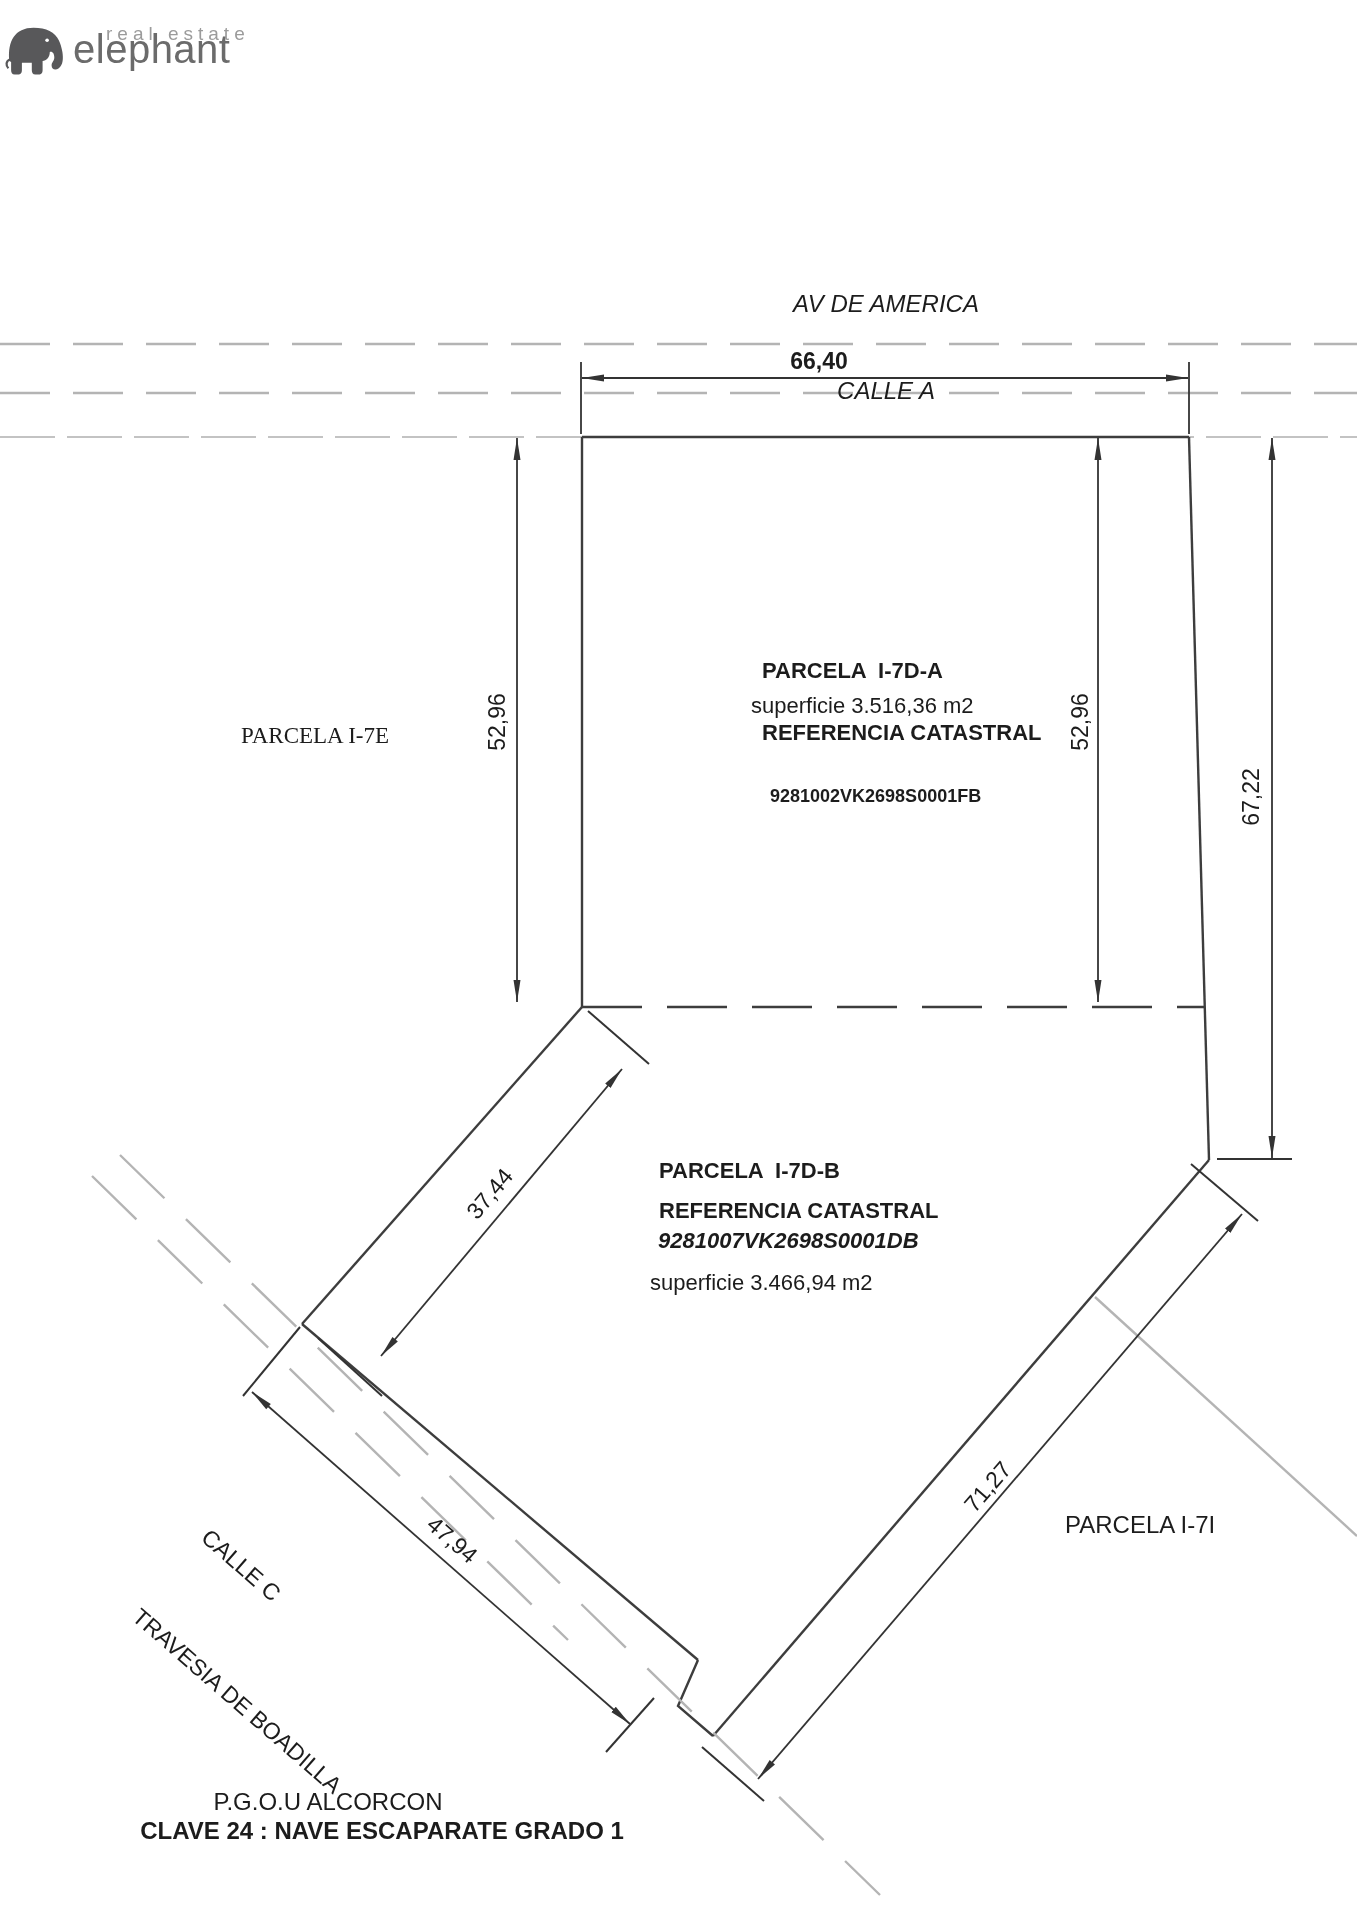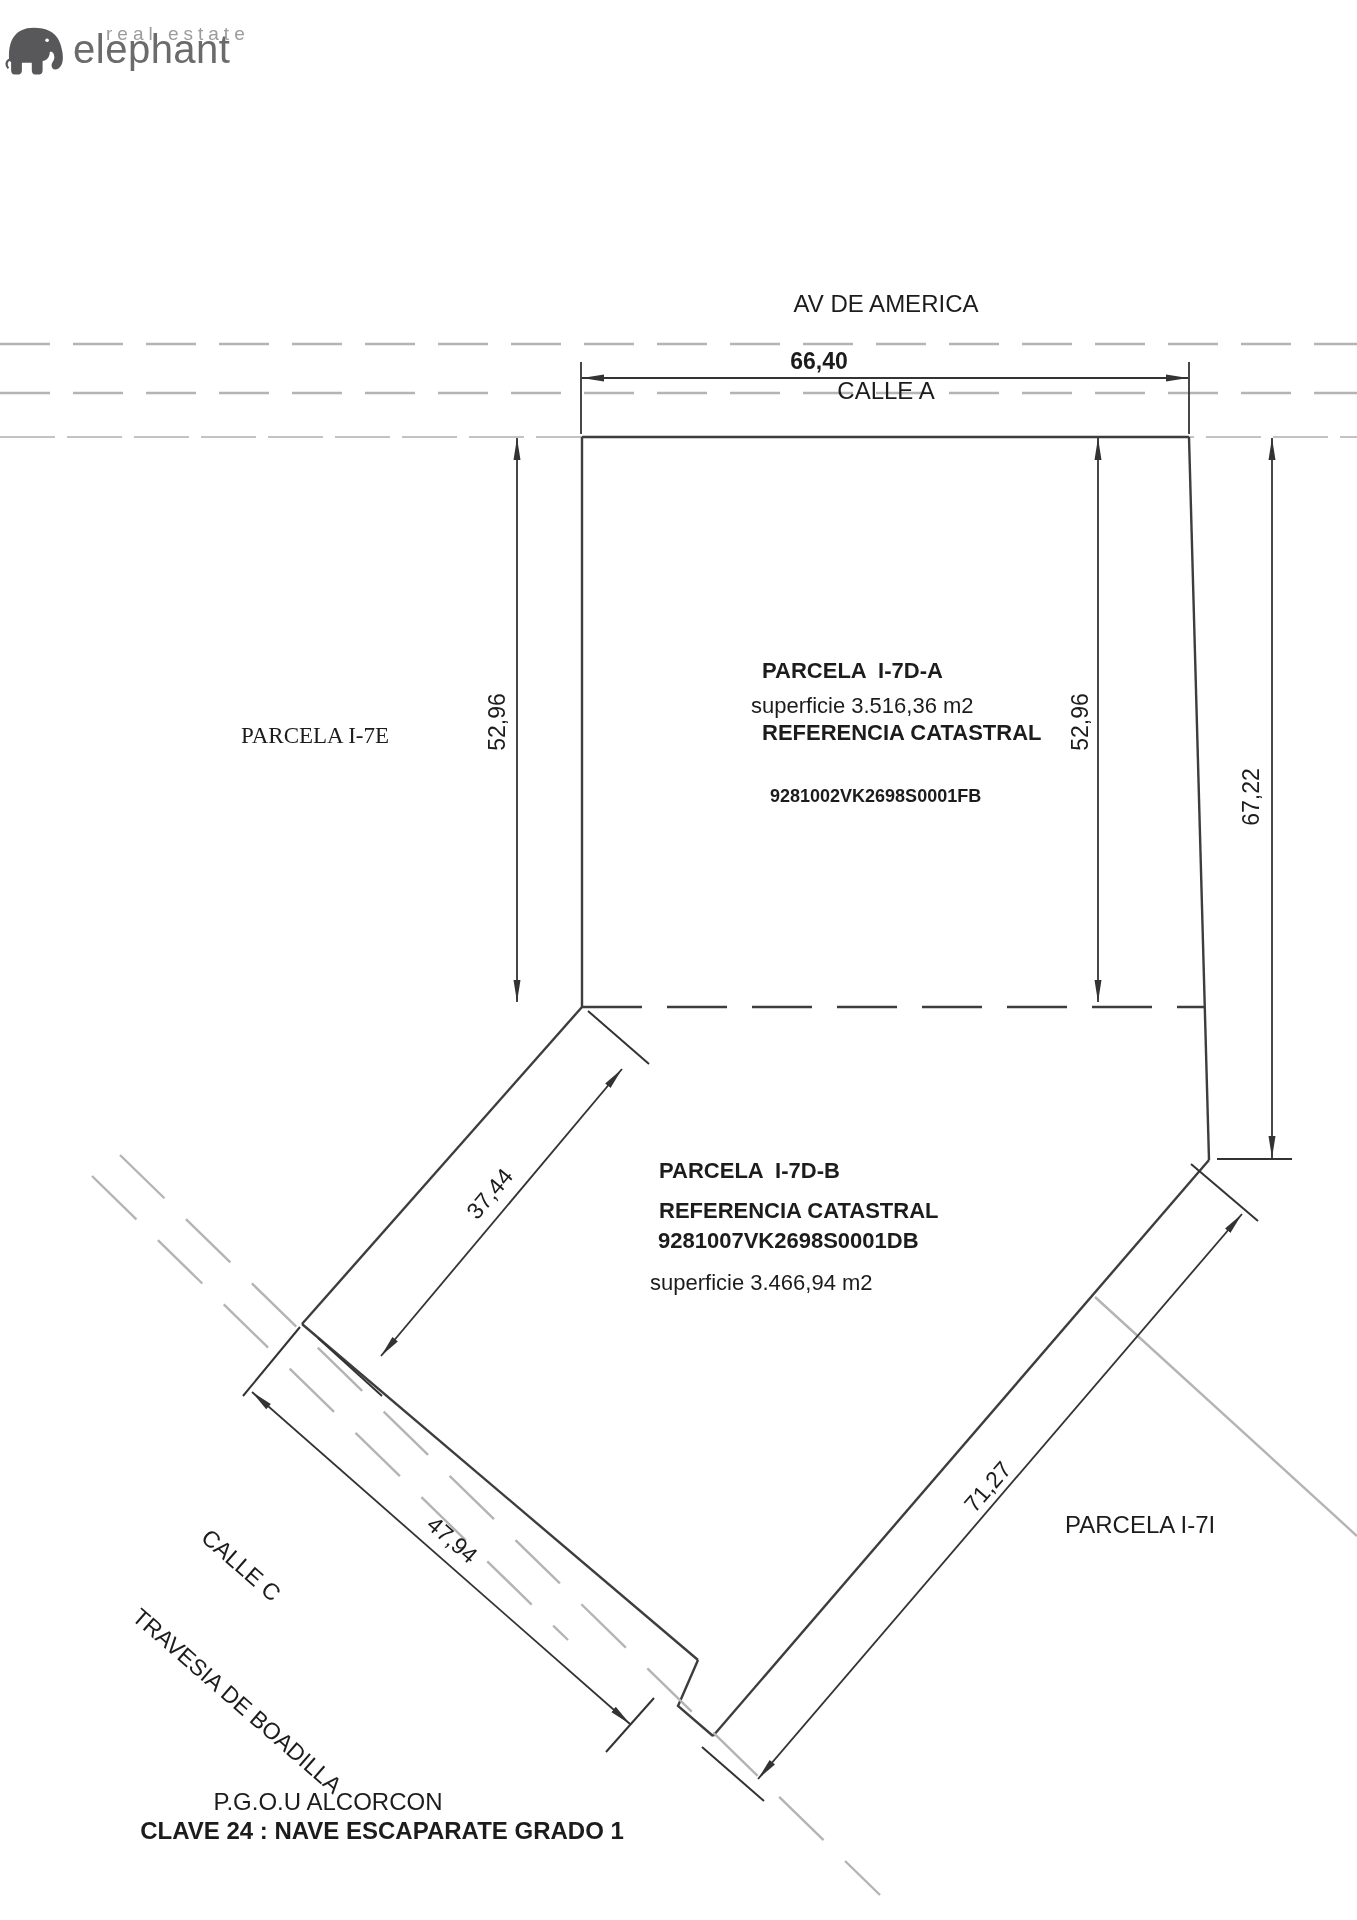--- a/index.html
+++ b/index.html
@@ -110,35 +110,35 @@
       <line class="ln-tick" x1="654" y1="1698" x2="606" y2="1752"></line>
     </g>
 
     <g>
       <line class="ln-dim" x1="758" y1="1779" x2="1242" y2="1214" marker-start="url(#arS)" marker-end="url(#arE)"></line>
       <line class="ln-tick" x1="1191" y1="1164" x2="1258" y2="1221"></line>
       <line class="ln-tick" x1="702" y1="1747" x2="764" y2="1801"></line>
     </g>
   </svg>
 
-  <div class="lbl ctr" style="left:766px;top:231px;width:240px;font-size:24px;line-height:29px;">
+  <div class="lbl ctr" style="left:766px;top:231px;width:240px;font-size:24px;line-height:29px;font-style:italic;">
     <div>AV DE AMERICA</div>
     <div>CALLE A</div>
   </div>
 
   <div class="lbl" style="left:241px;top:723px;font-family:Liberation Serif, serif;">PARCELA I-7E</div>
 
   <div class="lbl b" style="left:762px;top:650px;font-size:22px;margin-top:8px;">PARCELA  I-7D-A</div>
   <div class="lbl" style="left:751px;top:693px;font-size:22px;">superficie 3.516,36 m2</div>
   <div class="lbl b" style="left:762px;top:720px;font-size:22px;">REFERENCIA CATASTRAL</div>
   <div class="lbl b" style="left:770px;top:750px;font-size:18px;margin-top:36px;">9281002VK2698S0001FB</div>
 
   <div class="lbl b" style="left:659px;top:1158px;font-size:22px;">PARCELA  I-7D-B</div>
   <div class="lbl b" style="left:659px;top:1198px;font-size:22px;">REFERENCIA CATASTRAL</div>
-  <div class="lbl b" style="left:658px;top:1228px;font-size:22px;">9281007VK2698S0001DB</div>
+  <div class="lbl b" style="left:658px;top:1228px;font-size:22px;font-style:italic;">9281007VK2698S0001DB</div>
   <div class="lbl" style="left:650px;top:1270px;font-size:22px;">superficie 3.466,94 m2</div>
 
   <div class="lbl" style="left:1065px;top:1511px;font-size:24px;">PARCELA I-7I</div>
 
   <div class="dimlbl b rot" style="left:819px;top:361px;">66,40</div>
   <div class="dimlbl" style="left:497px;top:722px;transform:translate(-50%,-50%) rotate(-90deg);">52,96</div>
   <div class="dimlbl" style="left:1080px;top:722px;transform:translate(-50%,-50%) rotate(-90deg);">52,96</div>
   <div class="dimlbl" style="left:1251px;top:797px;transform:translate(-50%,-50%) rotate(-90deg);">67,22</div>
   <div class="dimlbl" style="left:490px;top:1194px;transform:translate(-50%,-50%) rotate(-50deg);">37,44</div>
   <div class="dimlbl" style="left:452px;top:1540px;transform:translate(-50%,-50%) rotate(41deg);">47,94</div>

